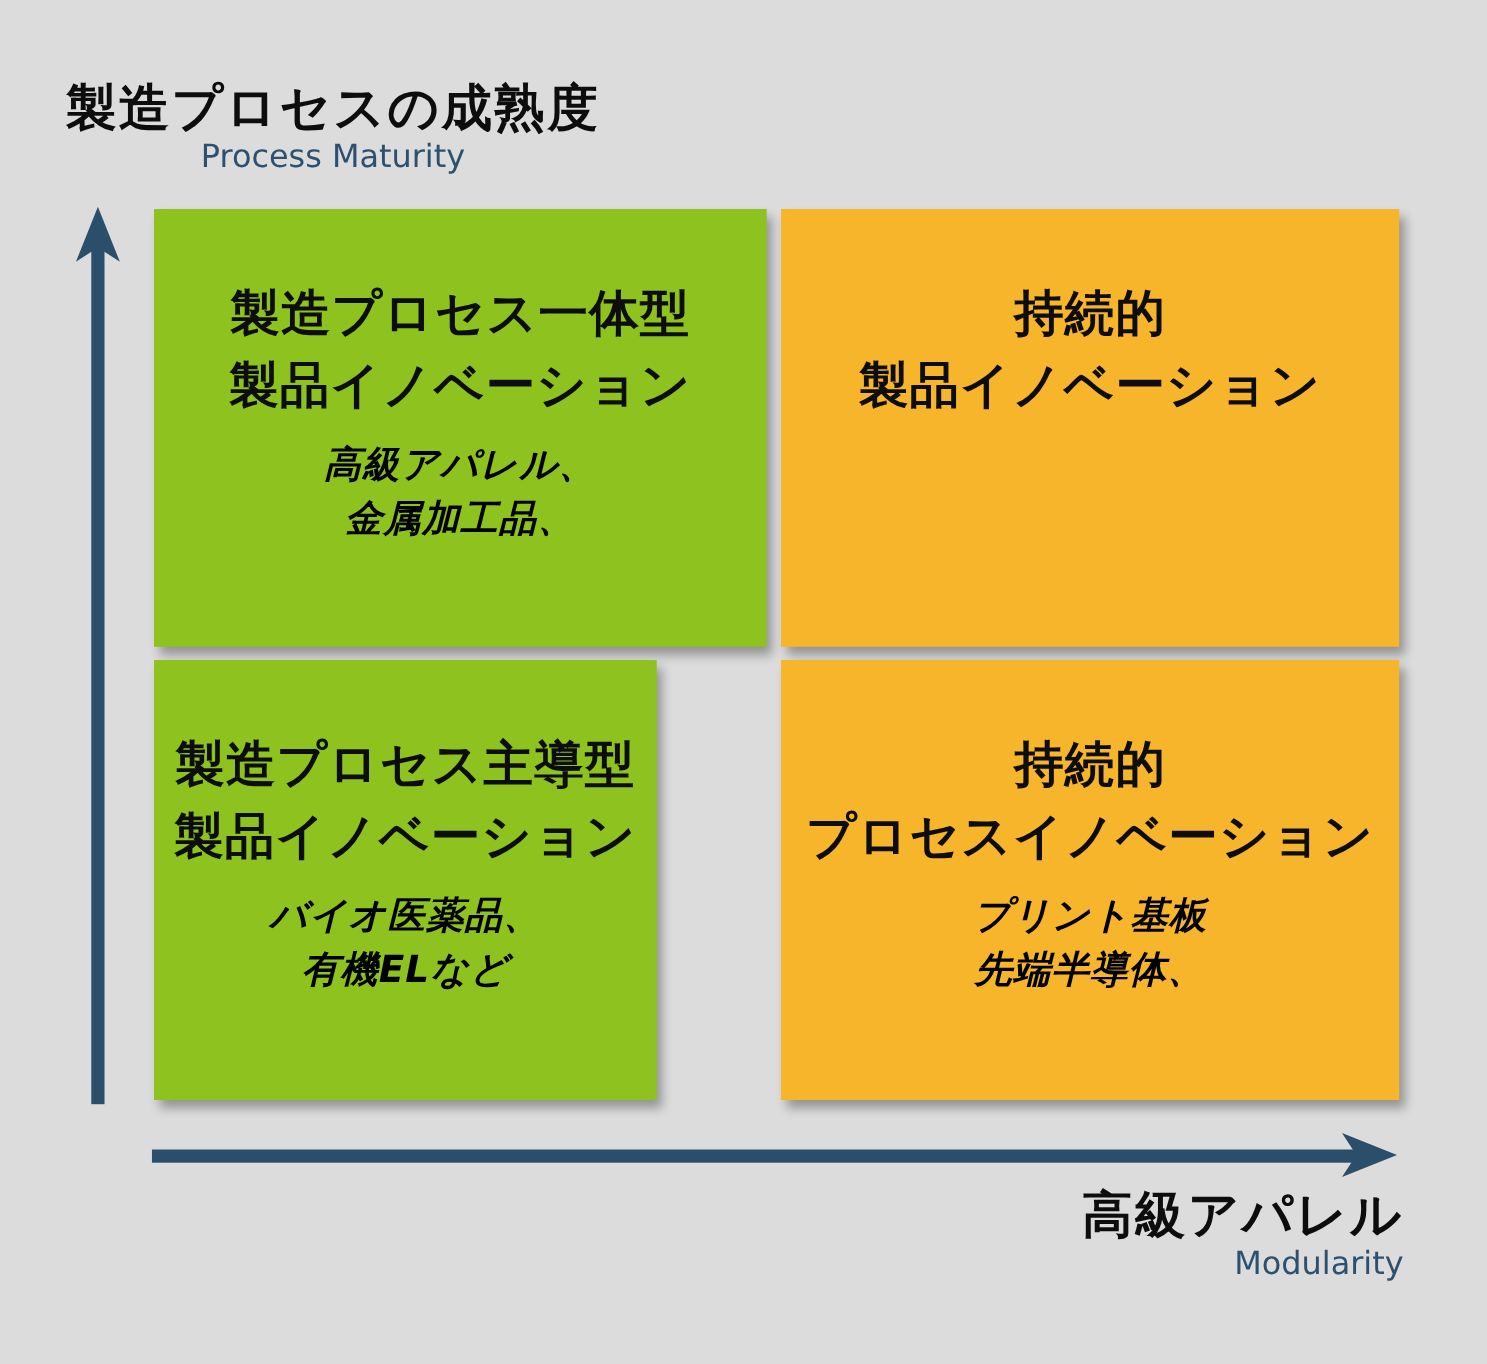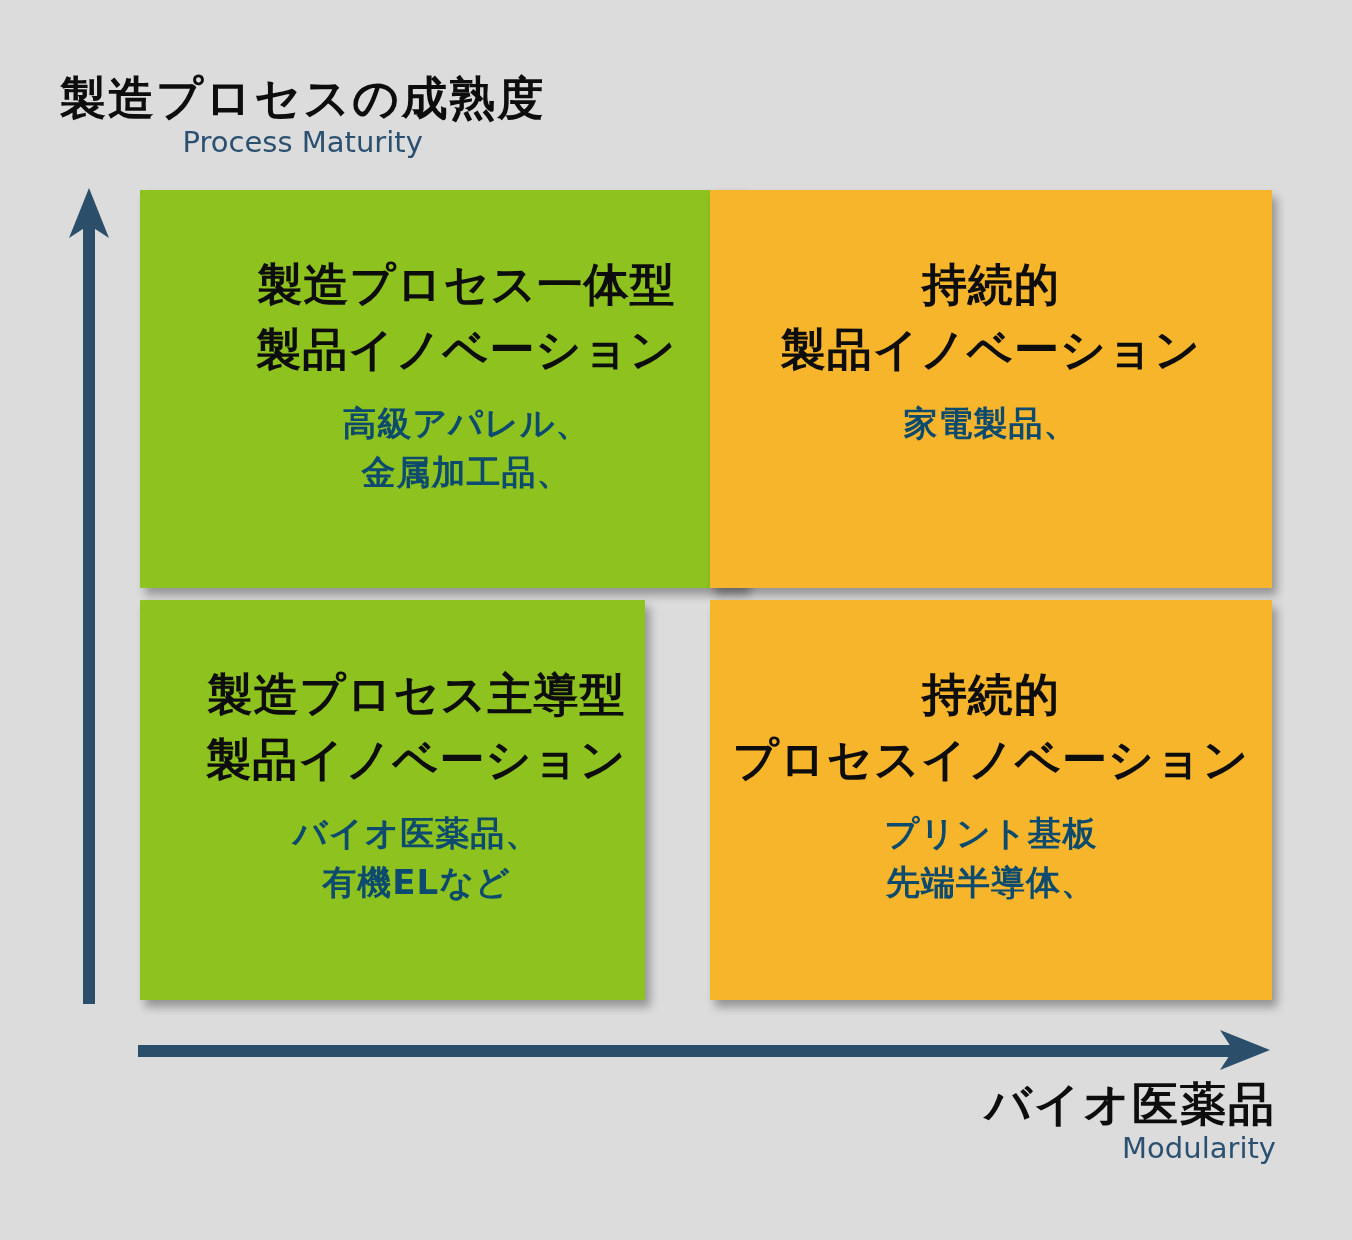--- a/index.html
+++ b/index.html
@@ -22,33 +22,33 @@
   #x-axis-label{right:76px;top:1078px;text-align:right;}
   
   .arrow-svg{position:absolute;display:block;}
   #y-arrow{left:67px;top:188px;}
   #x-arrow{left:138px;top:1028px;}
   
   .quadrant{
     position:absolute;text-align:center;
     box-shadow:5px 7px 9px rgba(0,0,0,0.33);
   }
-  .quadrant.green{background:#8dc21f;padding-left:48px;}
+  .quadrant.green{background:#8dc21f;}
   .quadrant.orange{background:#f7b52b;}
   #q-top-left    {left:140px;top:190px;width:557px;height:398px;}
   #q-top-right   {left:710px;top:190px;width:562px;height:398px;}
   #q-bottom-left {left:140px;top:600px;width:457px;height:400px;}
   #q-bottom-right{left:710px;top:600px;width:562px;height:400px;}
   .q-title{
     margin-top:62px;font-size:45px;font-weight:bold;color:#0d0d0d;
     line-height:1.45;letter-spacing:1px;
   }
   .q-body{
-    margin-top:16px;font-size:34px;font-weight:bold;color:#0c4a6e;
-    line-height:1.47;letter-spacing:1px;
+    margin-top:16px;font-size:34px;font-weight:bold;color:#000000;
+    line-height:1.47;letter-spacing:1px;font-style:italic;
   }
 </style>
 </head>
 <body>
 
 <div class="axis-label" id="y-axis-label">
   <div class="jp">製造プロセスの成熟度</div>
   <div class="en">Process Maturity</div>
 </div>
 
@@ -72,21 +72,20 @@
     <div>金属加工品、</div>
   </div>
 </div>
 
 <div class="quadrant orange" id="q-top-right">
   <div class="q-title">
     <div>持続的</div>
     <div>製品イノベーション</div>
   </div>
   <div class="q-body">
-    <div>家電製品、</div>
   </div>
 </div>
 
 <div class="quadrant green" id="q-bottom-left">
   <div class="q-title">
     <div>製造プロセス主導型</div>
     <div>製品イノベーション</div>
   </div>
   <div class="q-body">
     <div>バイオ医薬品、</div>
@@ -99,15 +98,15 @@
     <div>持続的</div>
     <div>プロセスイノベーション</div>
   </div>
   <div class="q-body">
     <div>プリント基板</div>
     <div>先端半導体、</div>
   </div>
 </div>
 
 <div class="axis-label" id="x-axis-label">
-  <div class="jp">バイオ医薬品</div>
+  <div class="jp">高級アパレル</div>
   <div class="en">Modularity</div>
 </div>
 
 </body></html>

